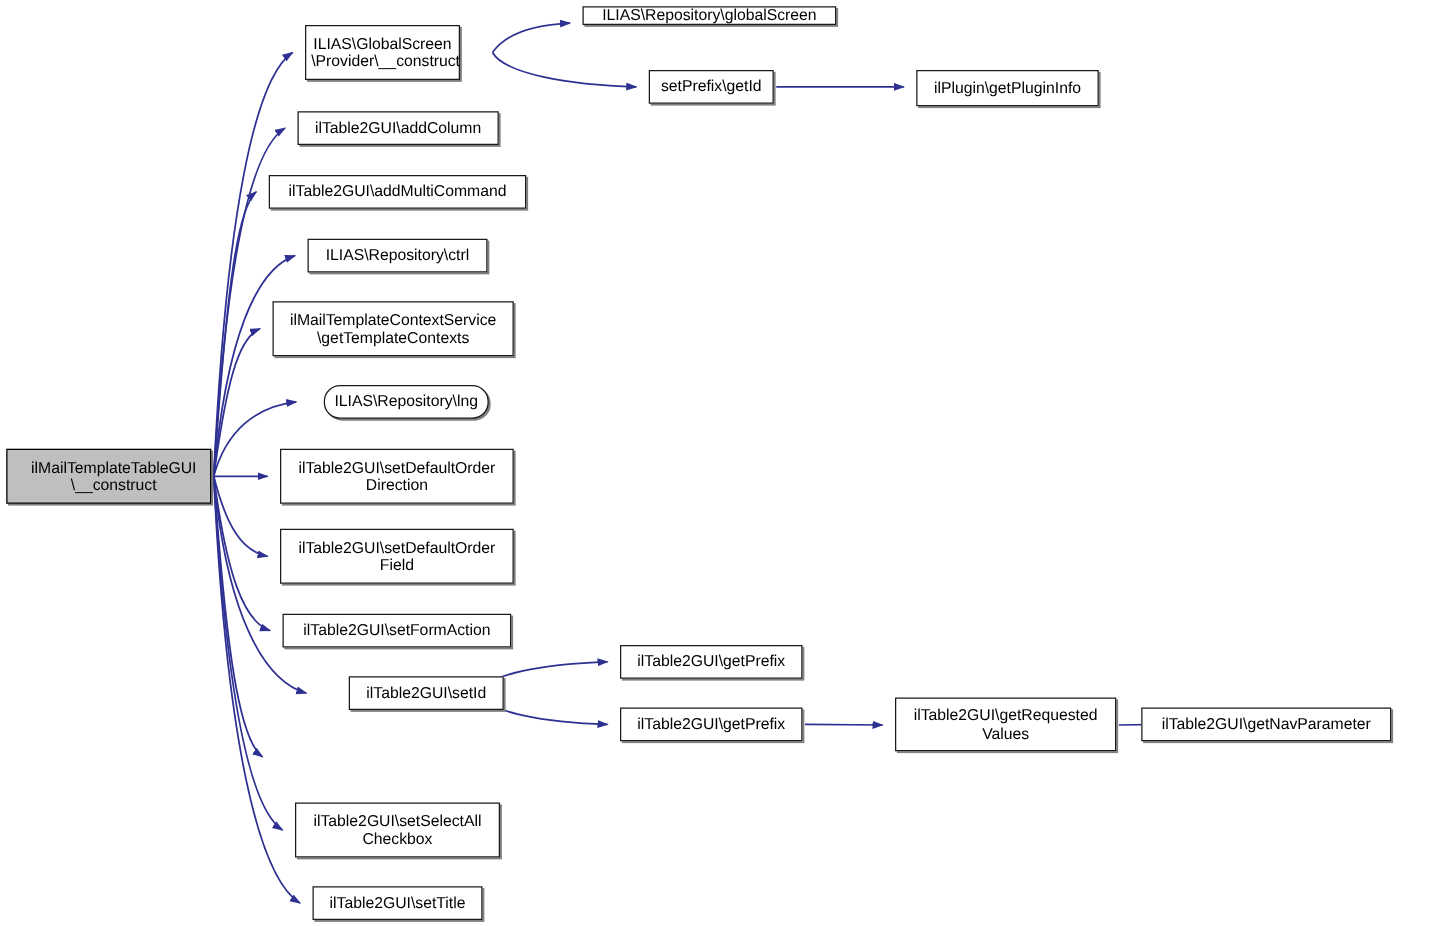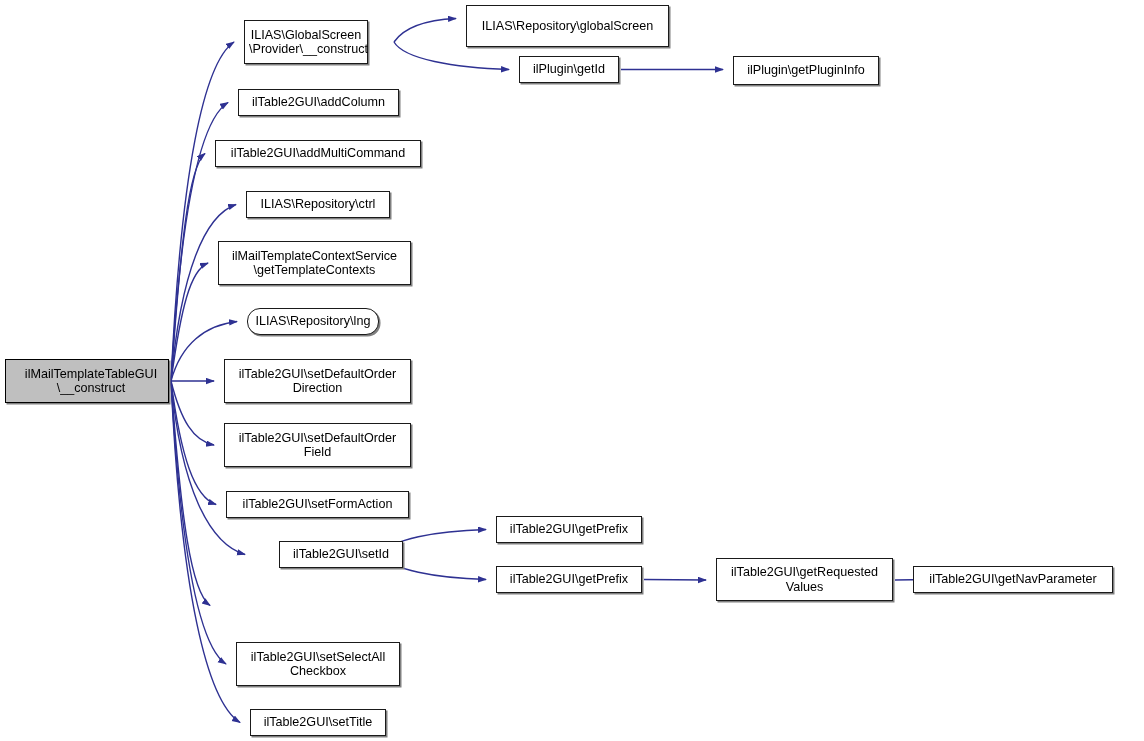--- a/index.html
+++ b/index.html
@@ -85,31 +85,31 @@
   </svg>
 <div class="node root" style="left: 5px; top: 359px; width: 164px; height: 44px; padding-left: 12px;"><span class="node-label">ilMailTemplateTableGUI
 \__construct</span></div>
     <div class="node" style="left: 244px; top: 20px; width: 124px; height: 44px;"><span class="node-label">ILIAS\GlobalScreen
 \Provider\__construct</span></div>
     <div class="node" style="left: 238px; top: 89px; width: 161px; height: 27px;"><span class="node-label">ilTable2GUI\addColumn</span></div>
     <div class="node" style="left: 215px; top: 140px; width: 206px; height: 27px;"><span class="node-label">ilTable2GUI\addMultiCommand</span></div>
     <div class="node" style="left: 246px; top: 191px; width: 144px; height: 27px;"><span class="node-label">ILIAS\Repository\ctrl</span></div>
     <div class="node" style="left: 218px; top: 241px; width: 193px; height: 44px;"><span class="node-label">ilMailTemplateContextService
 \getTemplateContexts</span></div>
-    <div class="node" style="left: 247px; top: 308px; width: 132px; height: 27px; border-radius: 13px;"><span class="node-label">ILIAS\Repository\lng</span></div>
+    <div class="node" style="left: 259px; top: 308px; width: 132px; height: 27px; border-radius: 13px;"><span class="node-label">ILIAS\Repository\lng</span></div>
     <div class="node" style="left: 224px; top: 359px; width: 187px; height: 44px;"><span class="node-label">ilTable2GUI\setDefaultOrder
 Direction</span></div>
     <div class="node" style="left: 224px; top: 423px; width: 187px; height: 44px;"><span class="node-label">ilTable2GUI\setDefaultOrder
 Field</span></div>
     <div class="node" style="left: 226px; top: 491px; width: 183px; height: 27px;"><span class="node-label">ilTable2GUI\setFormAction</span></div>
     <div class="node" style="left: 255px; top: 541px; width: 124px; height: 27px; margin-left: 24px;"><span class="node-label">ilTable2GUI\setId</span></div>
     <div class="node" style="left: 236px; top: 642px; width: 164px; height: 44px;"><span class="node-label">ilTable2GUI\setSelectAll
 Checkbox</span></div>
     <div class="node" style="left: 250px; top: 709px; width: 136px; height: 27px;"><span class="node-label">ilTable2GUI\setTitle</span></div>
-    <div class="node" style="left: 466px; top: 5px; width: 203px; height: 42px;"><span class="node-label">ILIAS\Repository\globalScreen</span></div>
-    <div class="node" style="left: 519px; top: 56px; width: 100px; height: 27px;"><span class="node-label">ilPlugin\getId</span></div>
+    <div class="node" style="left: 466px; top: 5px; width: 203px; height: 15px;"><span class="node-label">ILIAS\Repository\globalScreen</span></div>
+    <div class="node" style="left: 519px; top: 56px; width: 100px; height: 27px;"><span class="node-label">setPrefix\getId</span></div>
     <div class="node" style="left: 733px; top: 56px; width: 146px; height: 29px;"><span class="node-label">ilPlugin\getPluginInfo</span></div>
     <div class="node" style="left: 496px; top: 516px; width: 146px; height: 27px;"><span class="node-label">ilTable2GUI\getPrefix</span></div>
     <div class="node" style="left: 496px; top: 566px; width: 146px; height: 27px;"><span class="node-label">ilTable2GUI\getPrefix</span></div>
     <div class="node" style="left: 716px; top: 558px; width: 177px; height: 43px;"><span class="node-label">ilTable2GUI\getRequested
 Values</span></div>
     <div class="node" style="left: 913px; top: 566px; width: 200px; height: 27px;"><span class="node-label">ilTable2GUI\getNavParameter</span></div>
   </div>
 
 </body></html>

